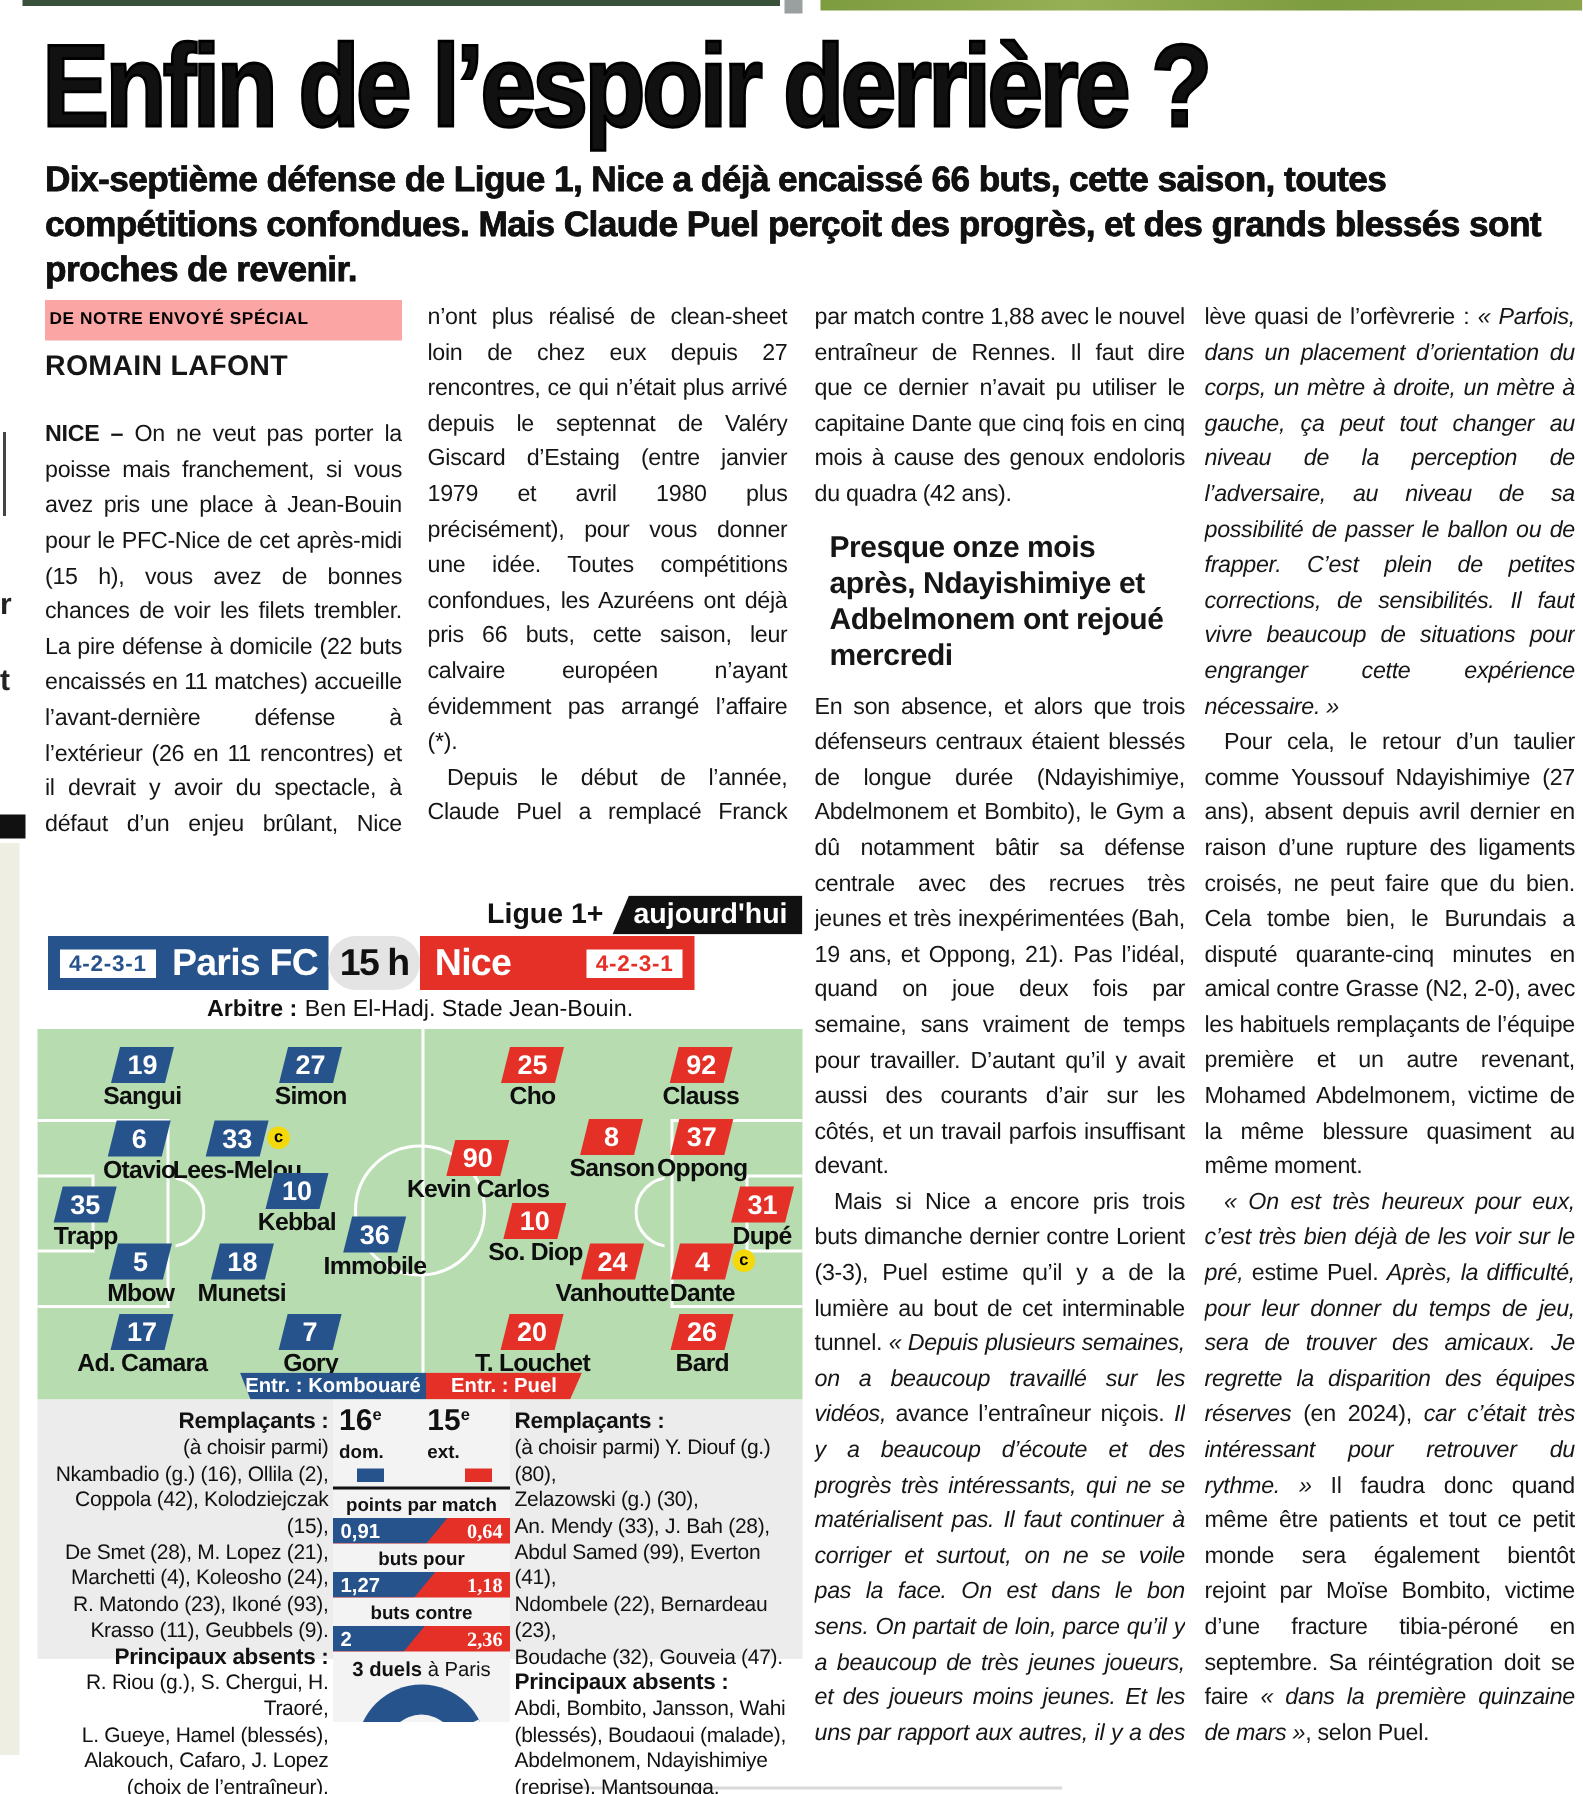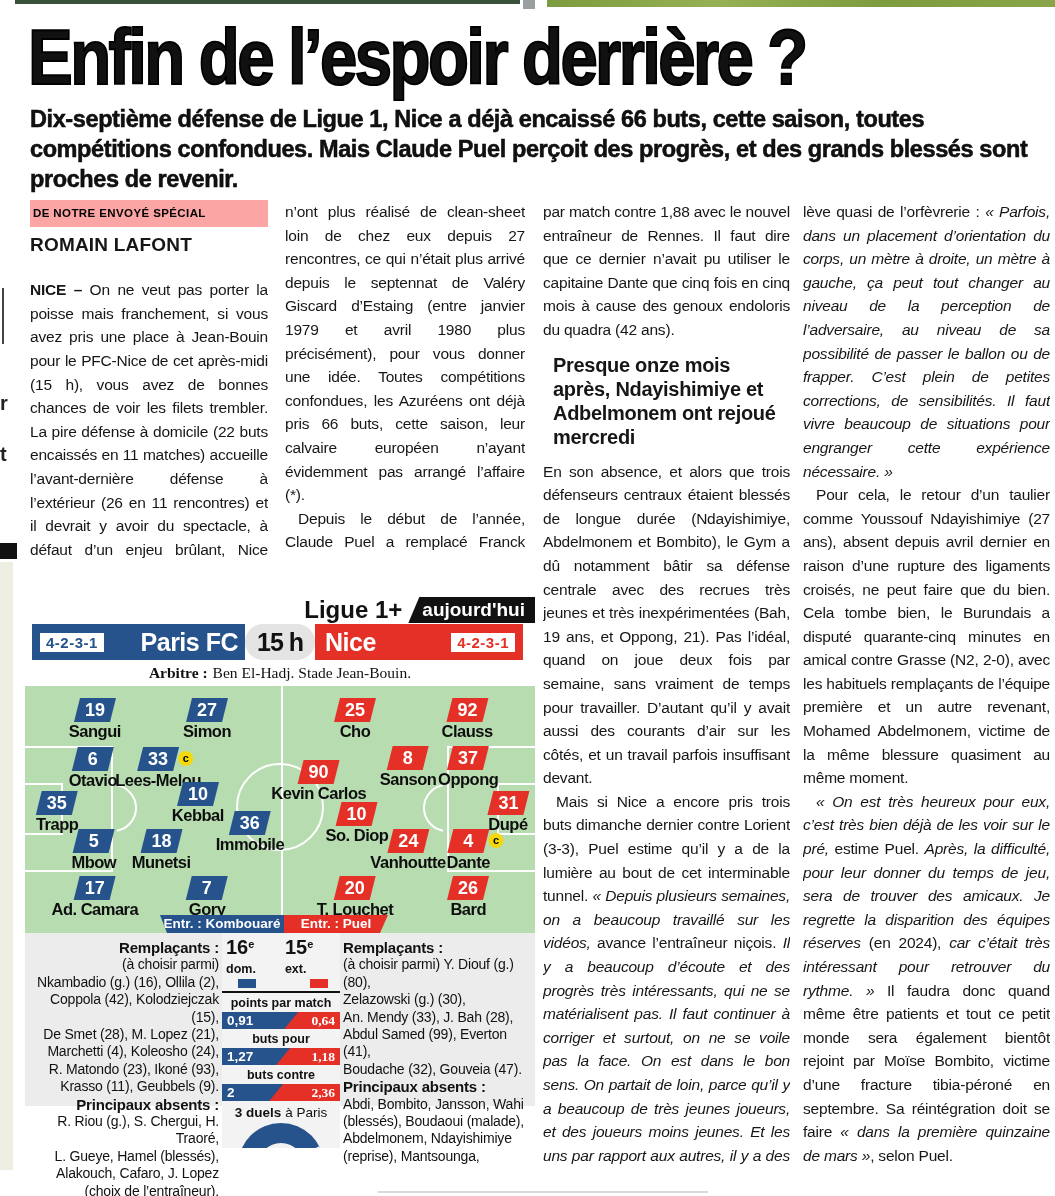--- a/index.html
+++ b/index.html
@@ -42,32 +42,32 @@
   .byline{font-weight:bold;font-size:19px;letter-spacing:.2px;margin-bottom:22px;}
   .para{text-align:justify;}
   .para.ind{text-indent:13px;}
   .para.sub{font-weight:bold;font-size:20px;line-height:24px;margin:11px 0 11px;
       padding-left:10px;text-align:left;letter-spacing:-0.3px;}
   sup{font-size:.55em;vertical-align:super;}
 
   
   .info{position:absolute;left:25px;top:597px;width:510px;height:570px;}
   .info-head{height:27px;text-align:right;}
-  .league{font-weight:bold;font-size:24px;margin-right:6px;vertical-align:top;line-height:25px;}
+  .league{font-weight:bold;font-size:19px;margin-right:6px;vertical-align:top;line-height:25px;}
   .day{display:inline-block;background:#111;color:#fff;font-weight:bold;font-size:19px;
       line-height:25px;padding:0 10px 1px 14px;clip-path:polygon(11px 0,100% 0,100% 100%,0 100%);}
-  .mbar{margin-left:7px;display:flex;height:36px;width:491px;}
+  .mbar{margin-left:7px;display:flex;height:36px;width:431px;}
   .bseg{width:213px;background:var(--blue);display:flex;align-items:center;justify-content:space-between;padding:0 7px 0 8px;}
   .rseg{width:208px;background:var(--red);display:flex;align-items:center;justify-content:space-between;padding:0 8px 0 10px;}
   .tseg{width:70px;background:#e4e4e4;color:#111;font-weight:bold;font-size:25px;
       display:flex;align-items:center;justify-content:center;letter-spacing:-1px;border-radius:18px;}
   .fbox{background:#fff;font-weight:bold;font-size:15px;padding:1px 6px;letter-spacing:.5px;}
   .fb-b{color:var(--blue);} .fb-r{color:var(--red);}
   .tname{color:#fff;font-weight:bold;font-size:25px;letter-spacing:-0.5px;}
-  .officials{height:26px;display:flex;align-items:center;justify-content:center;font-size:15.5px;gap:5px;background:#fff;font-family:Liberation Serif, serif;}
+  .officials{height:26px;display:flex;align-items:center;justify-content:center;font-size:15.5px;gap:5px;background:#fff;}
 
   .pitch{position:relative;width:510px;height:247px;background:var(--green);overflow:hidden;}
   .pl{position:absolute;border:2px solid #fff;}
   .center-line{left:256px;top:0;width:2px;height:100%;background:#fff;border:none;}
   .center-circle{left:211px;top:77px;width:88px;height:88px;border-radius:50%;}
   .box-l{left:-2px;top:60px;width:90px;height:126px;}
   .box-ls{left:-2px;top:97px;width:40px;height:52px;}
   .arc-l{left:64px;top:98px;width:48px;height:48px;border-radius:50%;clip-path:inset(0 0 0 28px);}
   .box-r{right:-2px;top:60px;width:90px;height:126px;}
   .box-rs{right:-2px;top:97px;width:40px;height:52px;}
@@ -274,20 +274,21 @@
 
         </div>
       </div>
 
       <div class="notes notes-r">
           <div class="note nt">Remplaçants :</div>
           <div class="note">(à choisir parmi) Y. Diouf (g.) (80),</div>
           <div class="note">Zelazowski (g.) (30),</div>
           <div class="note">An. Mendy (33), J. Bah (28),</div>
           <div class="note">Abdul Samed (99), Everton (41),</div>
+          <div class="note">Ndombele (22), Bernardeau (23),</div>
           <div class="note">Boudache (32), Gouveia (47).</div>
           <div class="note nt">Principaux absents :</div>
           <div class="note">Abdi, Bombito, Jansson, Wahi</div>
           <div class="note">(blessés), Boudaoui (malade),</div>
           <div class="note">Abdelmonem, Ndayishimiye</div>
           <div class="note">(reprise), Mantsounga,</div>
         </div>
     </div>
   </div>
 </div>

